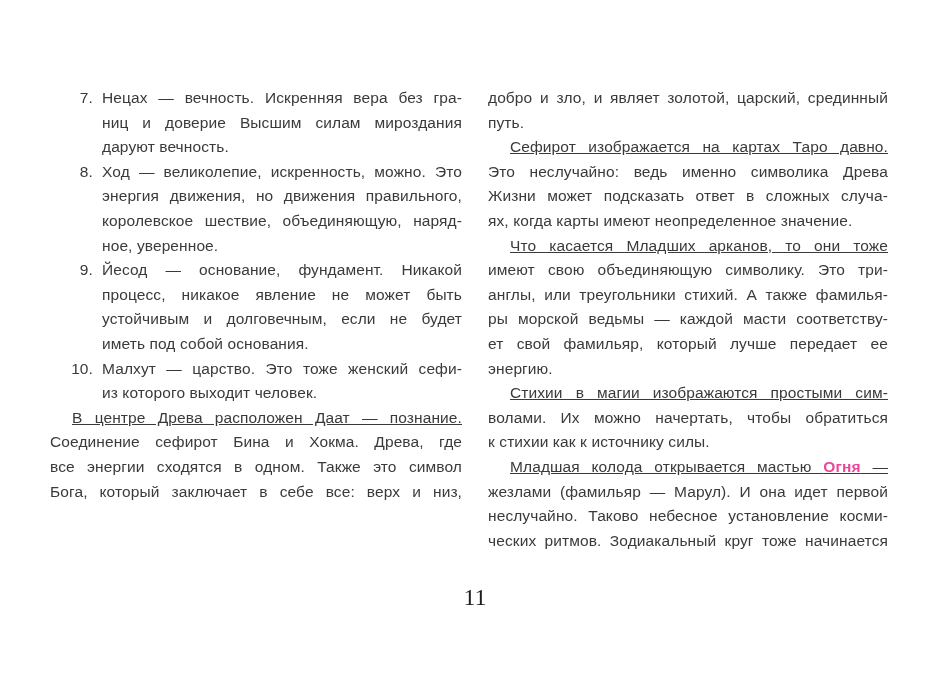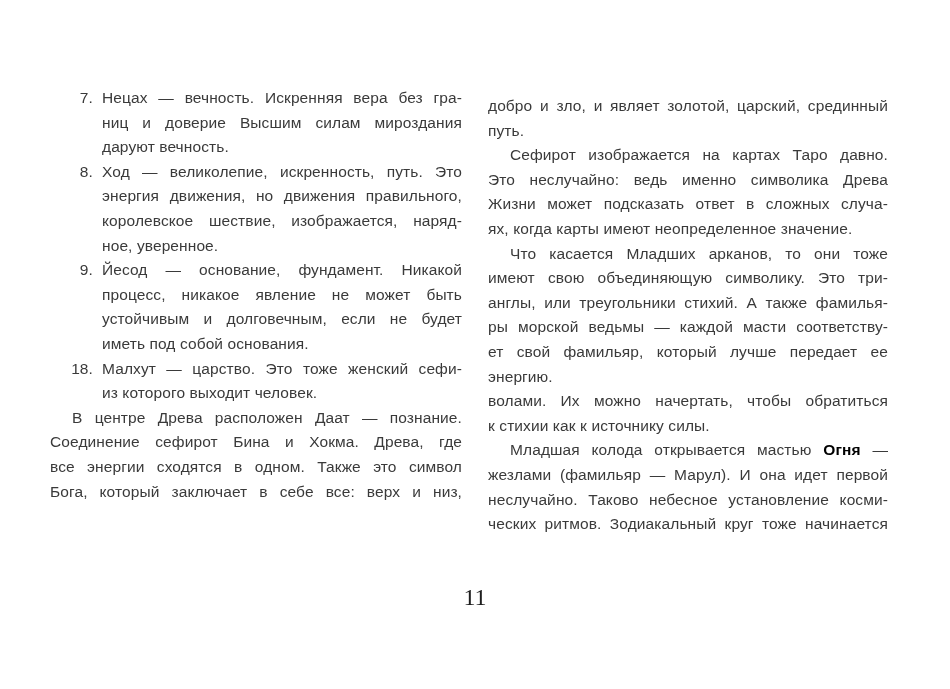--- a/index.html
+++ b/index.html
@@ -18,41 +18,41 @@
   }
   .col {
     position: absolute;
     top: 86px;
     font-size: 15.5px;
     line-height: 24.6px;
     letter-spacing: 0.1px;
     color: #3a3a3a;
   }
   .col-left  { left: 50px;  width: 412px; }
-  .col-right { left: 488px; width: 400px; margin-top: 8px; }
+  .col-right { left: 488px; width: 400px; }
 
   .block { position: relative; }
   .block.list { padding-left: 52px; }
   .num {
     position: absolute;
     left: 0;
     top: 0;
     width: 43px;
     text-align: right;
   }
   .line {
     text-align: justify;
     text-align-last: justify;
   }
   .line.end {
     text-align: justify;
     text-align-last: left;
   }
-  .line.indent { text-indent: 22px; }
-  .line b { font-weight: bold; color: #000000; }
+  .line.indent { text-indent: 22px; text-decoration: underline; }
+  .line b { font-weight: bold; color: #ec4899; }
 
   .pagenum {
     position: absolute;
     top: 584px;
     left: 0;
     width: 950px;
     text-align: center;
     font-family: "Liberation Serif", serif;
     font-size: 24px;
     color: #1f1f1f;
@@ -64,34 +64,34 @@
 <div class="page">
   <div class="col col-left">
       <div class="block list">
         <span class="num">7.</span>
         <div class="line">Нецах — вечность. Искренняя вера без гра-</div>
         <div class="line">ниц и доверие Высшим силам мироздания</div>
         <div class="line end">даруют вечность.</div>
       </div>
       <div class="block list">
         <span class="num">8.</span>
-        <div class="line">Ход — великолепие, искренность, путь. Это</div>
+        <div class="line">Ход — великолепие, искренность, можно. Это</div>
         <div class="line">энергия движения, но движения правильного,</div>
-        <div class="line">королевское шествие, изображается, наряд-</div>
+        <div class="line">королевское шествие, объединяющую, наряд-</div>
         <div class="line end">ное, уверенное.</div>
       </div>
       <div class="block list">
         <span class="num">9.</span>
         <div class="line">Йесод — основание, фундамент. Никакой</div>
         <div class="line">процесс, никакое явление не может быть</div>
         <div class="line">устойчивым и долговечным, если не будет</div>
         <div class="line end">иметь под собой основания.</div>
       </div>
       <div class="block list">
-        <span class="num">18.</span>
+        <span class="num">10.</span>
         <div class="line">Малхут — царство. Это тоже женский сефи-</div>
         <div class="line end">из которого выходит человек.</div>
       </div>
       <div class="block">
         <div class="line indent">В центре Древа расположен Даат — познание.</div>
         <div class="line">Соединение сефирот Бина и Хокма. Древа, где</div>
         <div class="line">все энергии сходятся в одном. Также это символ</div>
         <div class="line">Бога, который заключает в себе все: верх и низ,</div>
       </div>
     </div>
@@ -108,20 +108,21 @@
       </div>
       <div class="block">
         <div class="line indent">Что касается Младших арканов, то они тоже</div>
         <div class="line">имеют свою объединяющую символику. Это три-</div>
         <div class="line">англы, или треугольники стихий. А также фамилья-</div>
         <div class="line">ры морской ведьмы — каждой масти соответству-</div>
         <div class="line">ет свой фамильяр, который лучше передает ее</div>
         <div class="line end">энергию.</div>
       </div>
       <div class="block">
+        <div class="line indent">Стихии в магии изображаются простыми сим-</div>
         <div class="line">волами. Их можно начертать, чтобы обратиться</div>
         <div class="line end">к стихии как к источнику силы.</div>
       </div>
       <div class="block">
         <div class="line indent">Младшая колода открывается мастью <b>Огня</b> —</div>
         <div class="line">жезлами (фамильяр — Марул). И она идет первой</div>
         <div class="line">неслучайно. Таково небесное установление косми-</div>
         <div class="line">ческих ритмов. Зодиакальный круг тоже начинается</div>
       </div>
     </div>

